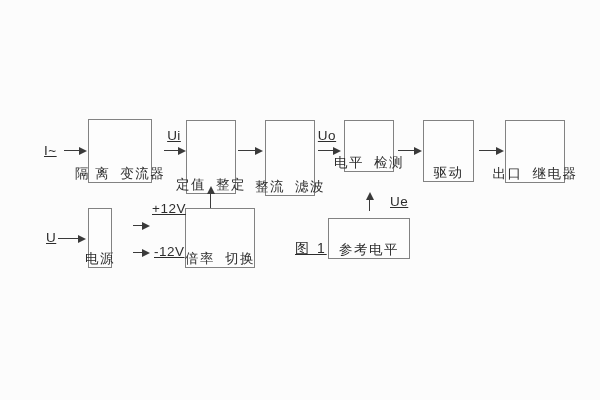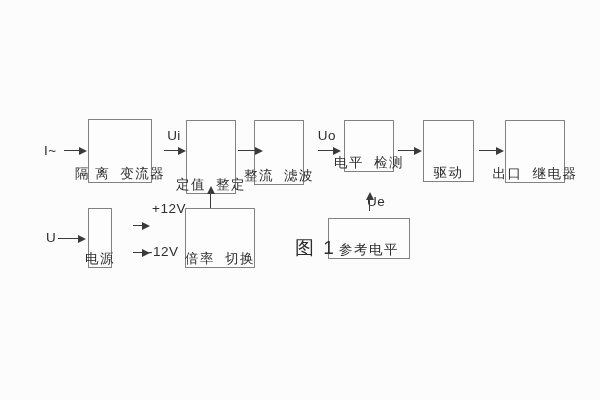--- a/index.html
+++ b/index.html
@@ -27,24 +27,25 @@
     box-sizing:border-box;
     line-height:16px;
   }
   .bl{white-space:pre;}
   .lbl{
     position:absolute;
     color:#2d2d2d;
     font-size:13.5px;
     line-height:16px;
     white-space:pre;
+    text-decoration:underline;
   }
   .lbl.sig{letter-spacing:0.5px;}
   .lbl.center{text-align:center;}
-  .caption{font-size:19px;letter-spacing:2px;}
+  .caption{font-size:14px;letter-spacing:2px;}
   
   .harrow{
     position:absolute;height:1px;background:#3a3a3a;
   }
   .harrow::after{
     content:"";position:absolute;right:-7px;top:-3.5px;
     width:0;height:0;
     border-top:4px solid transparent;
     border-bottom:4px solid transparent;
     border-left:8px solid #3a3a3a;
@@ -69,21 +70,21 @@
   <div class="box" style="left:88px;top:119px;width:64px;height:64px">
     <span class="bl">隔 离</span>
     <span class="bl">变流器</span>
   </div>
 
   <div class="box" style="left:186px;top:120px;width:50px;height:74px">
     <span class="bl">定值</span>
     <span class="bl">整定</span>
   </div>
 
-  <div class="box" style="left:254px;top:120px;width:50px;height:65px">
+  <div class="box" style="left:265px;top:120px;width:50px;height:76px">
     <span class="bl">整流</span>
     <span class="bl">滤波</span>
   </div>
 
   <div class="box" style="left:344px;top:120px;width:50px;height:52px">
     <span class="bl">电平</span>
     <span class="bl">检测</span>
   </div>
 
   <div class="box" style="left:505px;top:120px;width:60px;height:63px">
@@ -107,27 +108,27 @@
   <div class="box" style="left:328px;top:218px;width:82px;height:41px">
     <span class="bl">参考电平</span>
   </div>
 
   <span class="lbl sig" style="left:44px;top:143px">I~</span>
 
   <span class="lbl sig center" style="left:163px;top:128px;width:22px">Ui</span>
 
   <span class="lbl sig center" style="left:315px;top:128px;width:24px">Uo</span>
 
-  <span class="lbl sig" style="left:367px;top:194px">Ue</span>
+  <span class="lbl sig" style="left:390px;top:194px">Ue</span>
 
   <span class="lbl sig" style="left:46px;top:230px">U</span>
 
   <span class="lbl sig" style="left:152px;top:201px">+12V</span>
 
-  <span class="lbl sig" style="left:148px;top:244px">-12V</span>
+  <span class="lbl sig" style="left:154px;top:244px">-12V</span>
 
   <span class="lbl caption" style="left:295px;top:240px">图 1</span>
 
   <div class="harrow" style="left:64px;top:150px;width:16px"></div>
   <div class="harrow" style="left:164px;top:150px;width:15px"></div>
   <div class="harrow" style="left:238px;top:150px;width:18px"></div>
   <div class="harrow" style="left:318px;top:150px;width:16px"></div>
   <div class="harrow" style="left:398px;top:150px;width:17px"></div>
   <div class="harrow" style="left:479px;top:150px;width:18px"></div>
 

